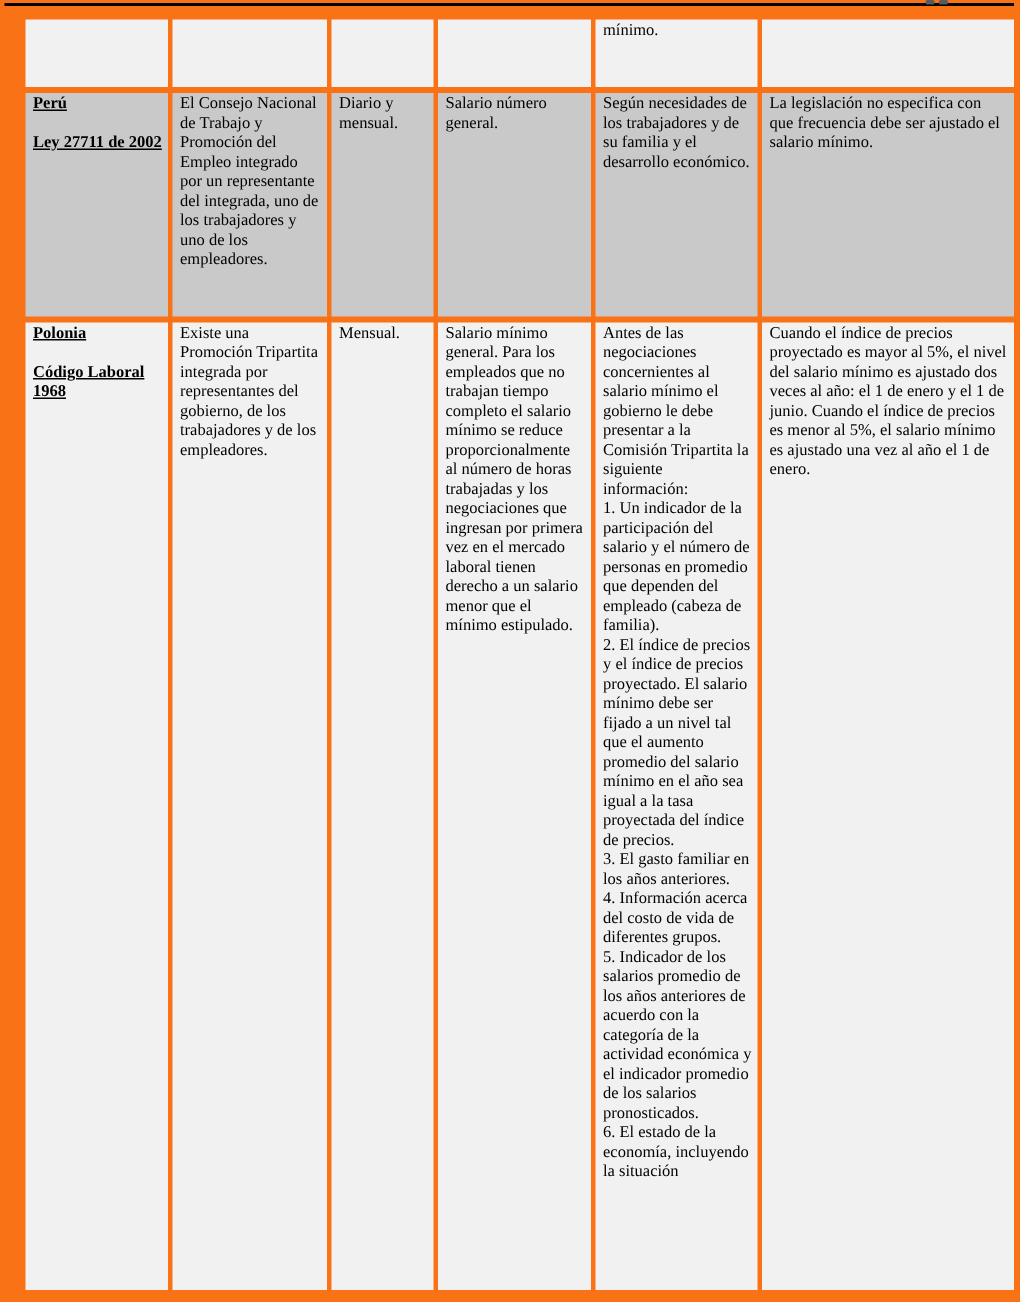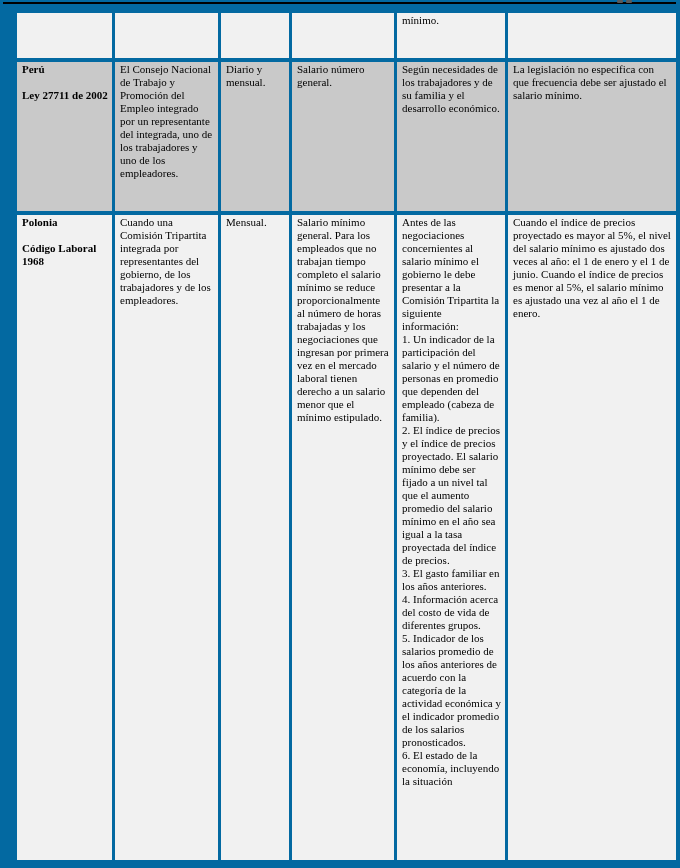--- a/index.html
+++ b/index.html
@@ -7,21 +7,21 @@
     font-family: "Liberation Serif", serif;
     font-size: 11px;
     line-height: 13px;
     color: #000;
     background: #fff;
   }
   .page {
     position: relative;
     width: 680px;
     height: 868px;
-    background: #0369a1;
+    background: #f97316;
     overflow: hidden;
   }
   .top-rule {
     position: absolute;
     left: 3px;
     top: 2px;
     width: 673px;
     height: 2px;
     background: #000;
   }
@@ -53,21 +53,21 @@
   }
   .row { display: contents; }
   .cell {
     background: #f1f1f1;
     padding: 1px 4px 2px 5px;
     overflow: hidden;
     white-space: pre-line;
     box-sizing: border-box;
   }
   .row-dark .cell { background: #c9c9c9; }
-  .col-country { font-weight: bold; }
+  .col-country { font-weight: bold; text-decoration: underline; }
 </style>
 </head>
 <body>
 
 <div class="page">
 
   <div class="top-rule"></div>
 
   <div class="corner-mark">
     <span></span><span></span>
@@ -92,21 +92,21 @@
       <div class="cell">Diario y mensual.</div>
       <div class="cell">Salario número general.</div>
       <div class="cell">Según necesidades de los trabajadores y de su familia y el desarrollo económico.</div>
       <div class="cell">La legislación no especifica con que frecuencia debe ser ajustado el salario mínimo.</div>
     </div>
 
     <div class="row row-light">
       <div class="cell col-country">Polonia
 
 Código Laboral 1968</div>
-      <div class="cell">Cuando una Comisión Tripartita integrada por representantes del gobierno, de los trabajadores y de los empleadores.</div>
+      <div class="cell">Existe una Promoción Tripartita integrada por representantes del gobierno, de los trabajadores y de los empleadores.</div>
       <div class="cell">Mensual.</div>
       <div class="cell">Salario mínimo general. Para los empleados que no trabajan tiempo completo el salario mínimo se reduce proporcionalmente al número de horas trabajadas y los negociaciones que ingresan por primera vez en el mercado laboral tienen derecho a un salario menor que el mínimo estipulado.</div>
       <div class="cell">Antes de las negociaciones concernientes al salario mínimo el gobierno le debe presentar a la Comisión Tripartita la siguiente información:
 1. Un indicador de la participación del salario y el número de personas en promedio que dependen del empleado (cabeza de familia).
 2. El índice de precios y el índice de precios proyectado. El salario mínimo debe ser fijado a un nivel tal que el aumento promedio del salario mínimo en el año sea igual a la tasa proyectada del índice de precios.
 3. El gasto familiar en los años anteriores.
 4. Información acerca del costo de vida de diferentes grupos.
 5. Indicador de los salarios promedio de los años anteriores de acuerdo con la categoría de la actividad económica y el indicador promedio de los salarios pronosticados.
 6. El estado de la economía, incluyendo la situación</div>
       <div class="cell">Cuando el índice de precios proyectado es mayor al 5%, el nivel del salario mínimo es ajustado dos veces al año: el 1 de enero y el 1 de junio. Cuando el índice de precios es menor al 5%, el salario mínimo es ajustado una vez al año el 1 de enero.</div>

